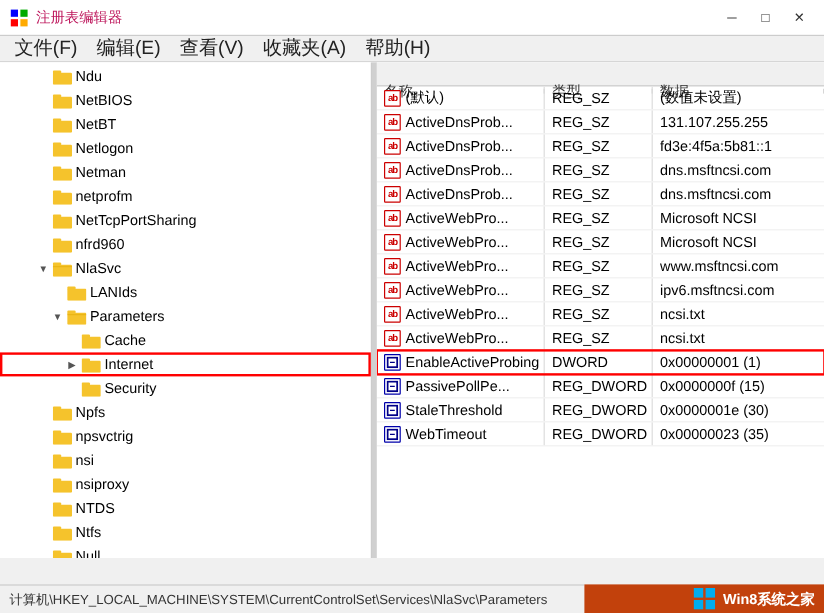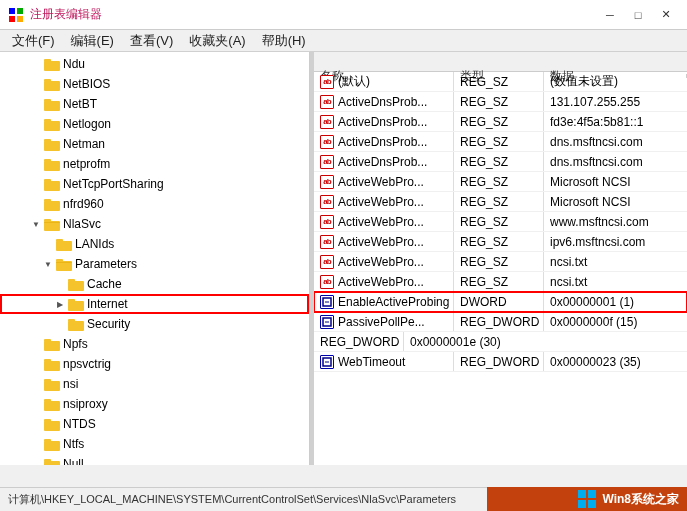--- a/index.html
+++ b/index.html
@@ -62,21 +62,21 @@
       background: #f0f0f0;
       height: 22px;
       display: flex;
       align-items: center;
       border-bottom: 1px solid #d0d0d0;
       padding: 0 4px;
     }
     .menu-item {
       padding: 2px 8px;
       cursor: pointer;
-      font-size: 13px;
+      font-size: 16px;
       color: #222;
     }
 
     
     .main-content {
       display: flex;
       height: calc(511px - 52px - 22px - 24px);
       background: #fff;
     }
 
@@ -671,20 +671,29 @@
                 <rect x="1" y="1" width="8" height="8" fill="none" stroke="#008" stroke-width="1.5"></rect>
                 <line x1="3" y1="5" x2="7" y2="5" stroke="#008" stroke-width="1"></line>
               </svg>
             </span>
             <span>PassivePollPe...</span>
           </div>
           <div class="value-cell type">REG_DWORD</div>
           <div class="value-cell data">0x0000000f (15)</div>
         </div>
         <div class="value-row">
+          <div class="value-cell name">
+            <span class="reg-icon dword" style="font-size: 7px;">
+              <svg width="10" height="10" viewBox="0 0 10 10">
+                <rect x="1" y="1" width="8" height="8" fill="none" stroke="#008" stroke-width="1.5"></rect>
+                <line x1="3" y1="5" x2="7" y2="5" stroke="#008" stroke-width="1"></line>
+              </svg>
+            </span>
+            <span>StaleThreshold</span>
+          </div>
           <div class="value-cell type">REG_DWORD</div>
           <div class="value-cell data">0x0000001e (30)</div>
         </div>
         <div class="value-row">
           <div class="value-cell name">
             <span class="reg-icon dword" style="font-size: 7px;">
               <svg width="10" height="10" viewBox="0 0 10 10">
                 <rect x="1" y="1" width="8" height="8" fill="none" stroke="#008" stroke-width="1.5"></rect>
                 <line x1="3" y1="5" x2="7" y2="5" stroke="#008" stroke-width="1"></line>
               </svg>

